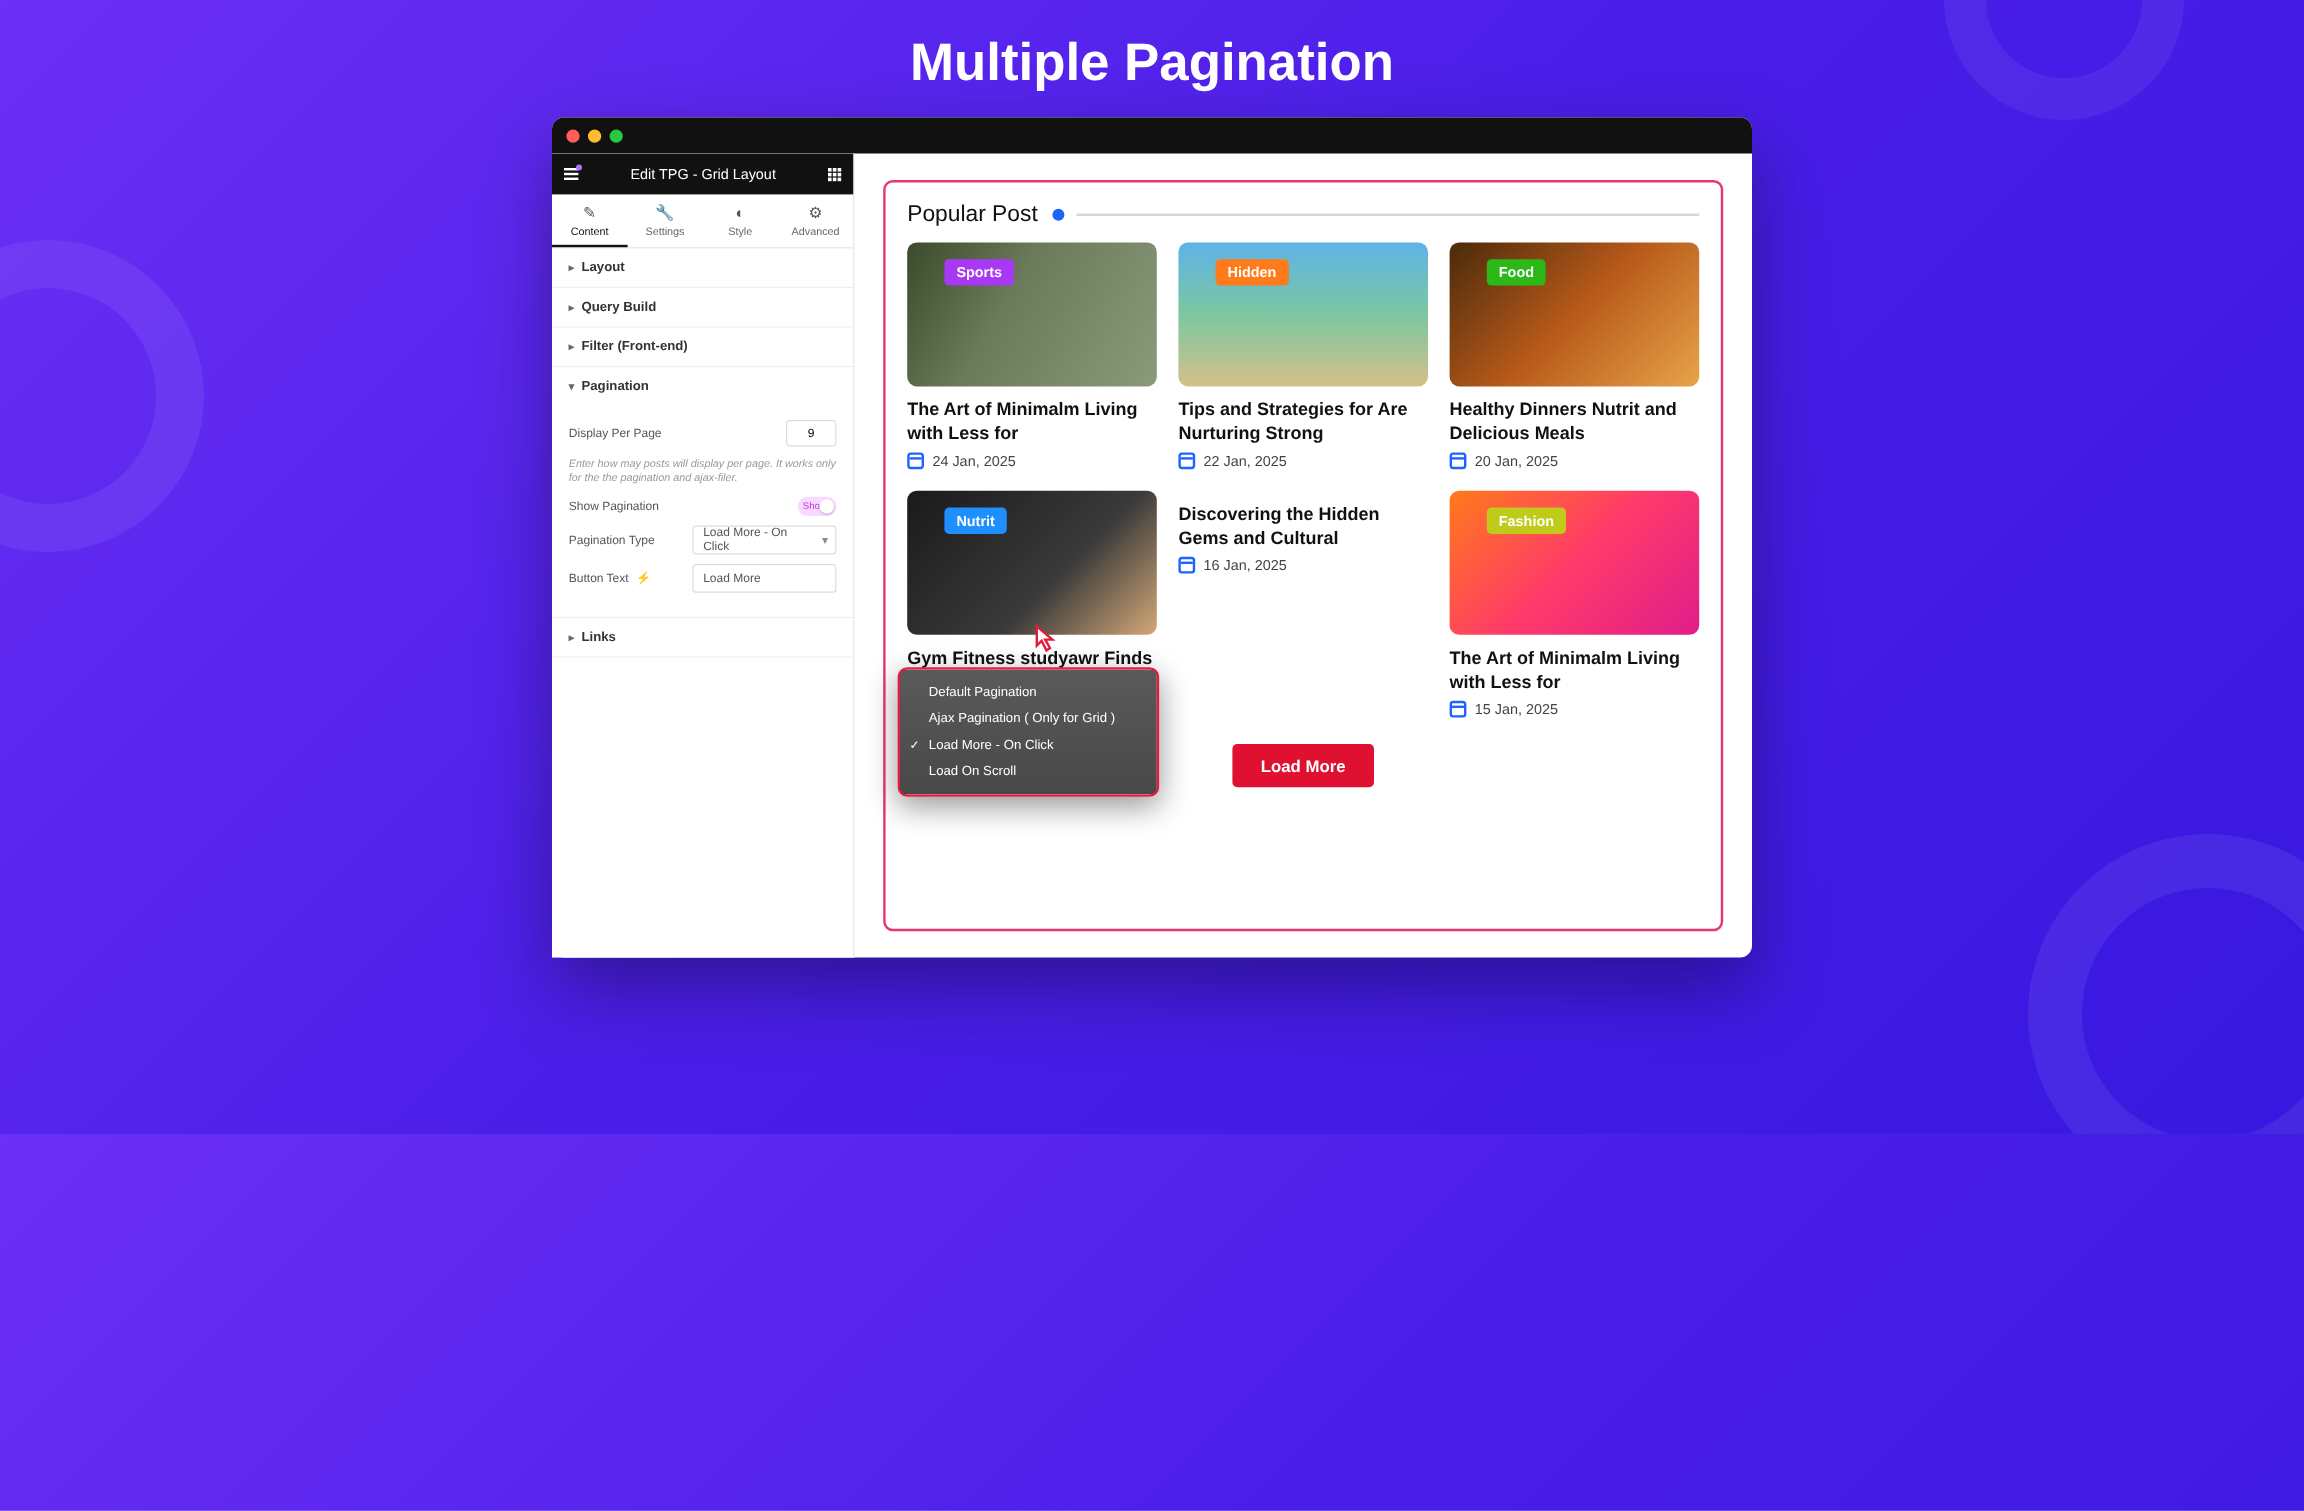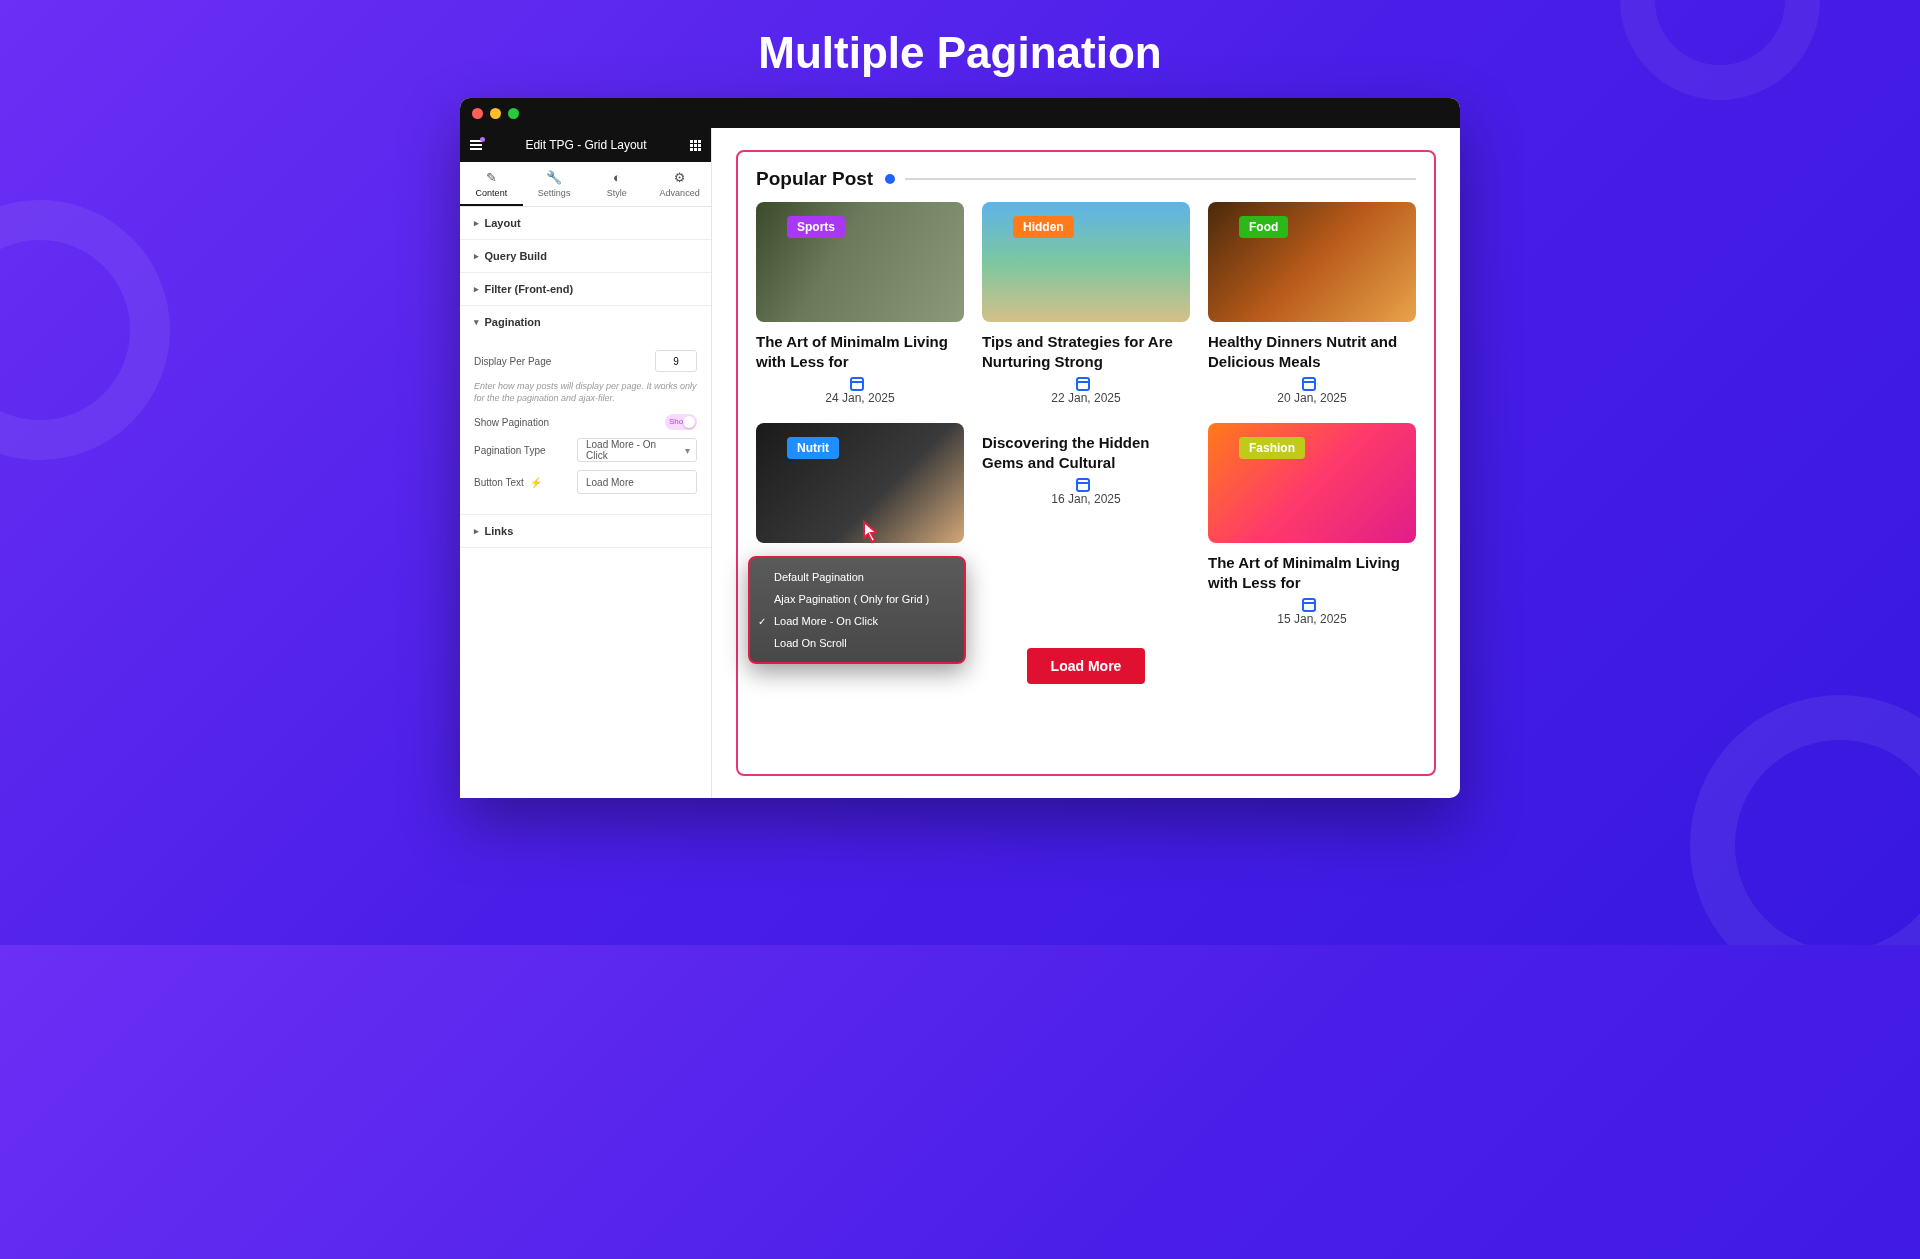--- a/index.html
+++ b/index.html
@@ -43,29 +43,29 @@
 .select-box::after { content: '▾'; position: absolute; right: 6px; color: #888; }
 .text-input { width: 120px; height: 24px; border: 1px solid #ddd; border-radius: 3px; font-size: 10px; padding: 0 8px; color: #555; }
 .share-icon { color: #c339e3; font-size: 10px; margin-left: 4px; }
 .dropdown { position: absolute; left: 288px; top: 458px; width: 218px; background: linear-gradient(180deg, #5a5a5a 0%, #484848 100%); border: 2px solid #e01d3f; border-radius: 8px; padding: 8px 0; z-index: 50; box-shadow: 0 8px 25px rgba(0,0,0,0.4); }
 .dropdown-item { padding: 5px 14px 5px 24px; color: #fff; font-size: 11px; cursor: pointer; display: flex; align-items: center; position: relative; }
 .dropdown-item.checked::before { content: '✓'; position: absolute; left: 8px; font-size: 10px; }
 .cursor { position: absolute; left: 402px; top: 422px; z-index: 60; pointer-events: none; }
 .content { flex: 1; padding: 22px; display: flex; justify-content: center; }
 .widget { border: 2px solid #e63571; border-radius: 8px; padding: 16px 18px 22px; width: 700px; }
 .widget-head { display: flex; align-items: center; margin-bottom: 12px; }
-.widget-title { font-size: 19px; font-weight: 700; color: #111; margin-right: 12px; }
+.widget-title { font-size: 19px; font-weight: 400; color: #111; margin-right: 12px; }
 .dot-blue { width: 10px; height: 10px; background: #1f63ff; border-radius: 50%; margin-right: 10px; }
 .line { flex: 1; height: 2px; background: #d6d6d6; }
 .cards { display: grid; grid-template-columns: 1fr 1fr 1fr; gap: 18px; }
 .card { }
 .thumb { width: 100%; height: 120px; border-radius: 8px; position: relative; overflow: hidden; }
 .badge { position: absolute; top: 14px; left: 14px; padding: 4px 10px; border-radius: 4px; font-size: 12px; font-weight: 600; color: #fff; margin-left: 17px; }
 .card-title { font-size: 15px; font-weight: 700; color: #111; margin: 10px 0 6px; line-height: 1.3; }
-.meta { display: flex; align-items: center; font-size: 12px; color: #444; flex-direction: column; }
+.meta { display: flex; align-items: center; font-size: 12px; color: #444; }
 .cal-icon { width: 14px; height: 14px; border: 2px solid #1f63ff; border-radius: 3px; margin-right: 7px; position: relative; }
 .cal-icon::before { content: ''; position: absolute; width: 100%; height: 2px; background: #1f63ff; top: 2px; left: 0; }
 .loadmore { display: block; margin: 22px auto 0; background: #e01130; color: #fff; border: none; padding: 10px 24px; font-size: 14px; font-weight: 600; border-radius: 4px; cursor: pointer; }
 
 .t-sports { background: linear-gradient(120deg,#3a4a2a 0%,#6b7a5a 40%,#8a9a7a 100%); }
 .t-travel { background: linear-gradient(180deg,#5eb3e8 0%,#7cc7a0 50%,#d4c088 100%); }
 .t-food { background: linear-gradient(135deg,#4a2a0b 0%,#b85a1a 50%,#e8a34a 100%); }
 .t-fitness { background: linear-gradient(135deg,#1a1a1a 0%,#3a3a3a 60%,#d4a878 100%); }
 .t-tech { background: linear-gradient(180deg,#e8eef5 0%,#a8c4dd 50%,#5a8aaa 100%); }
 .t-fashion { background: linear-gradient(135deg,#ff7a1a 0%,#ff3a6a 50%,#e01d8a 100%); }

